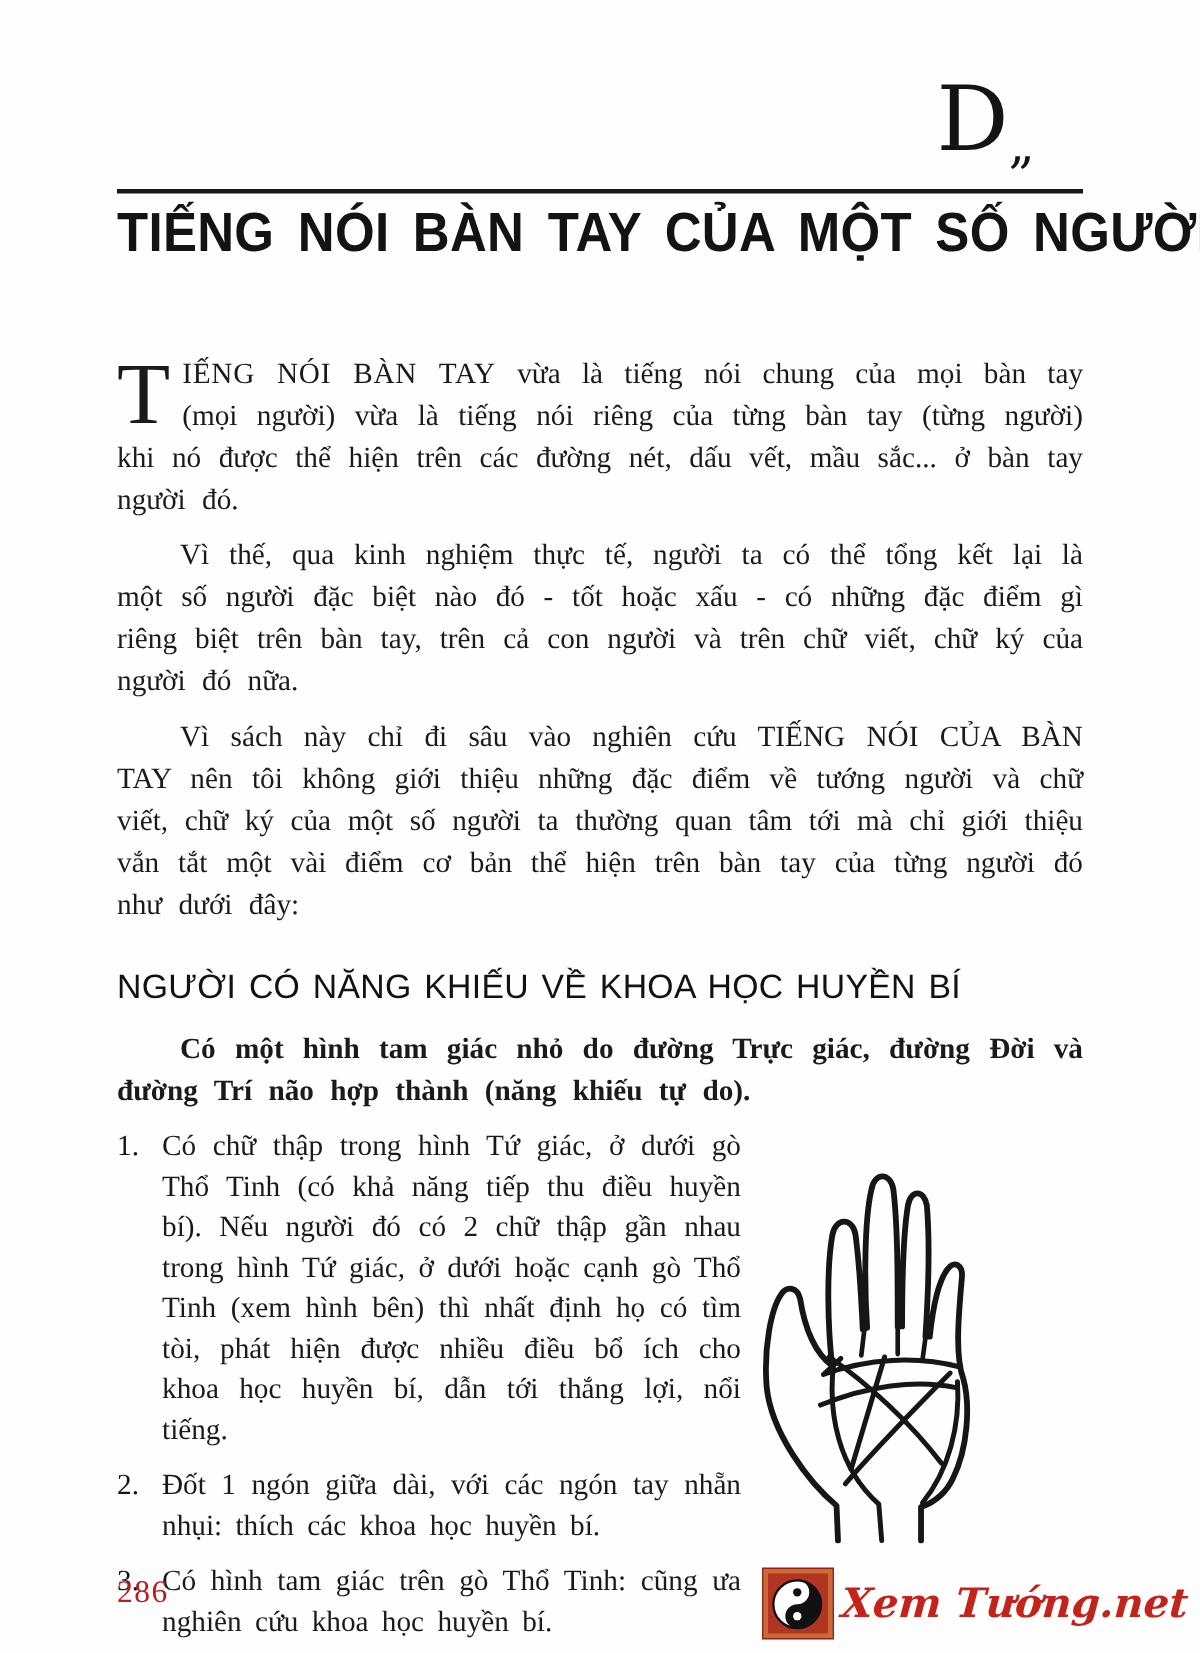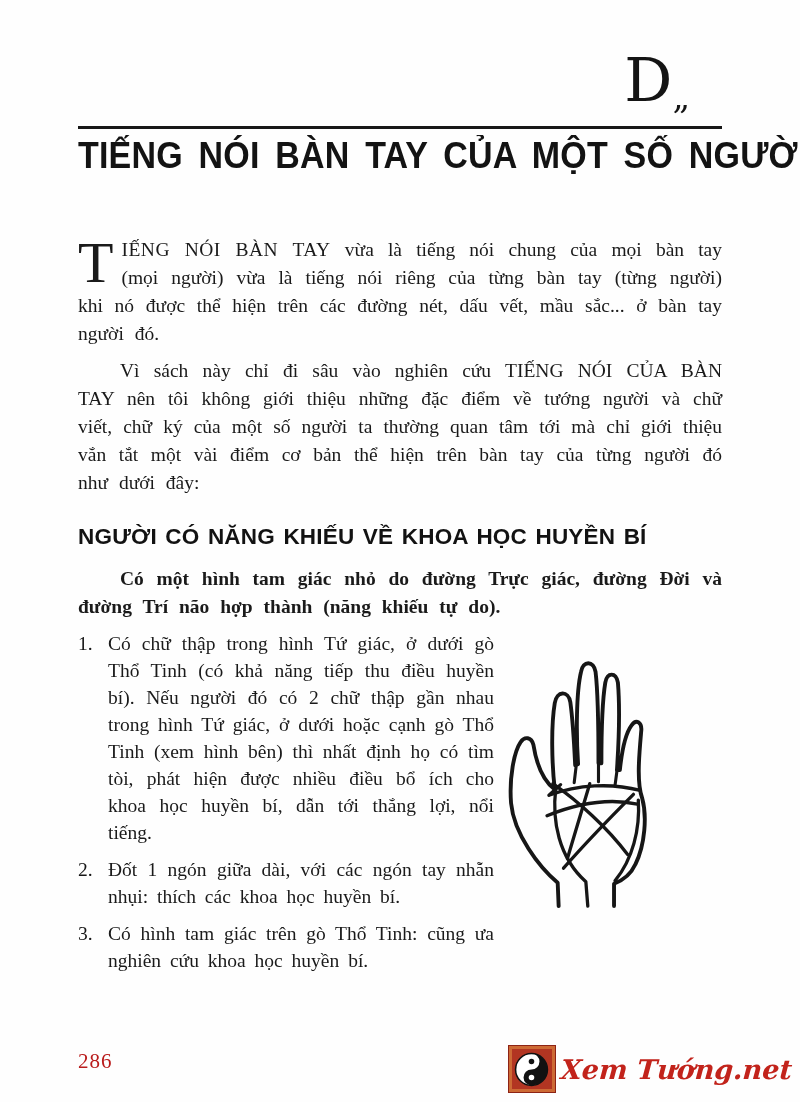--- a/index.html
+++ b/index.html
@@ -50,21 +50,21 @@
   .dropcap {
     float:left;
     font-size:58px; line-height:46px;
     padding:4px 8px 0 0;
     font-weight:400;
   }
   .lead-caps { letter-spacing:0.5px; }
   .section-heading {
     margin-top:26px;
     font-family:"Liberation Sans", sans-serif;
-    font-weight:700; font-size:22.5px; line-height:1.2;
+    font-weight:400; font-size:22.5px; line-height:1.2;
     letter-spacing:0.2px; word-spacing:2px;
     color:#121212;
   }
   .section-lead { margin-top:15px;font-weight:bold; }
   
   .two-col { display:flex; margin-top:4px; }
   .items { flex:0 0 416px; list-style:none; }
   .item { display:flex; margin-bottom:10px; }
   .item-num {
     flex:0 0 30px;
@@ -112,20 +112,21 @@
   </div>
 
   <div class="title-block">
     <h1 class="title">TIẾNG NÓI BÀN TAY CỦA MỘT SỐ NGƯỜI</h1>
   </div>
 
   <p class="para first">
     <span class="dropcap">T</span><span class="lead-caps">IẾNG NÓI BÀN TAY</span><span> vừa là tiếng nói chung của mọi bàn tay (mọi người) vừa là tiếng nói riêng của từng bàn tay (từng người) khi nó được thể hiện trên các đường nét, dấu vết, mầu sắc... ở bàn tay người đó.</span>
   </p>
 
+  <p class="para indent">Vì thế, qua kinh nghiệm thực tế, người ta có thể tổng kết lại là một số người đặc biệt nào đó - tốt hoặc xấu - có những đặc điểm gì riêng biệt trên bàn tay, trên cả con người và trên chữ viết, chữ ký của người đó nữa.</p>
 
   <p class="para indent">Vì sách này chỉ đi sâu vào nghiên cứu TIẾNG NÓI CỦA BÀN TAY nên tôi không giới thiệu những đặc điểm về tướng người và chữ viết, chữ ký của một số người ta thường quan tâm tới mà chỉ giới thiệu vắn tắt một vài điểm cơ bản thể hiện trên bàn tay của từng người đó như dưới đây:</p>
 
   <h2 class="section-heading">NGƯỜI CÓ NĂNG KHIẾU VỀ KHOA HỌC HUYỀN BÍ</h2>
 
   <p class="para indent section-lead">Có một hình tam giác nhỏ do đường Trực giác, đường Đời và đường Trí não hợp thành (năng khiếu tự do).</p>
 
   <div class="two-col">
     <ol class="items">
       <li class="item">

